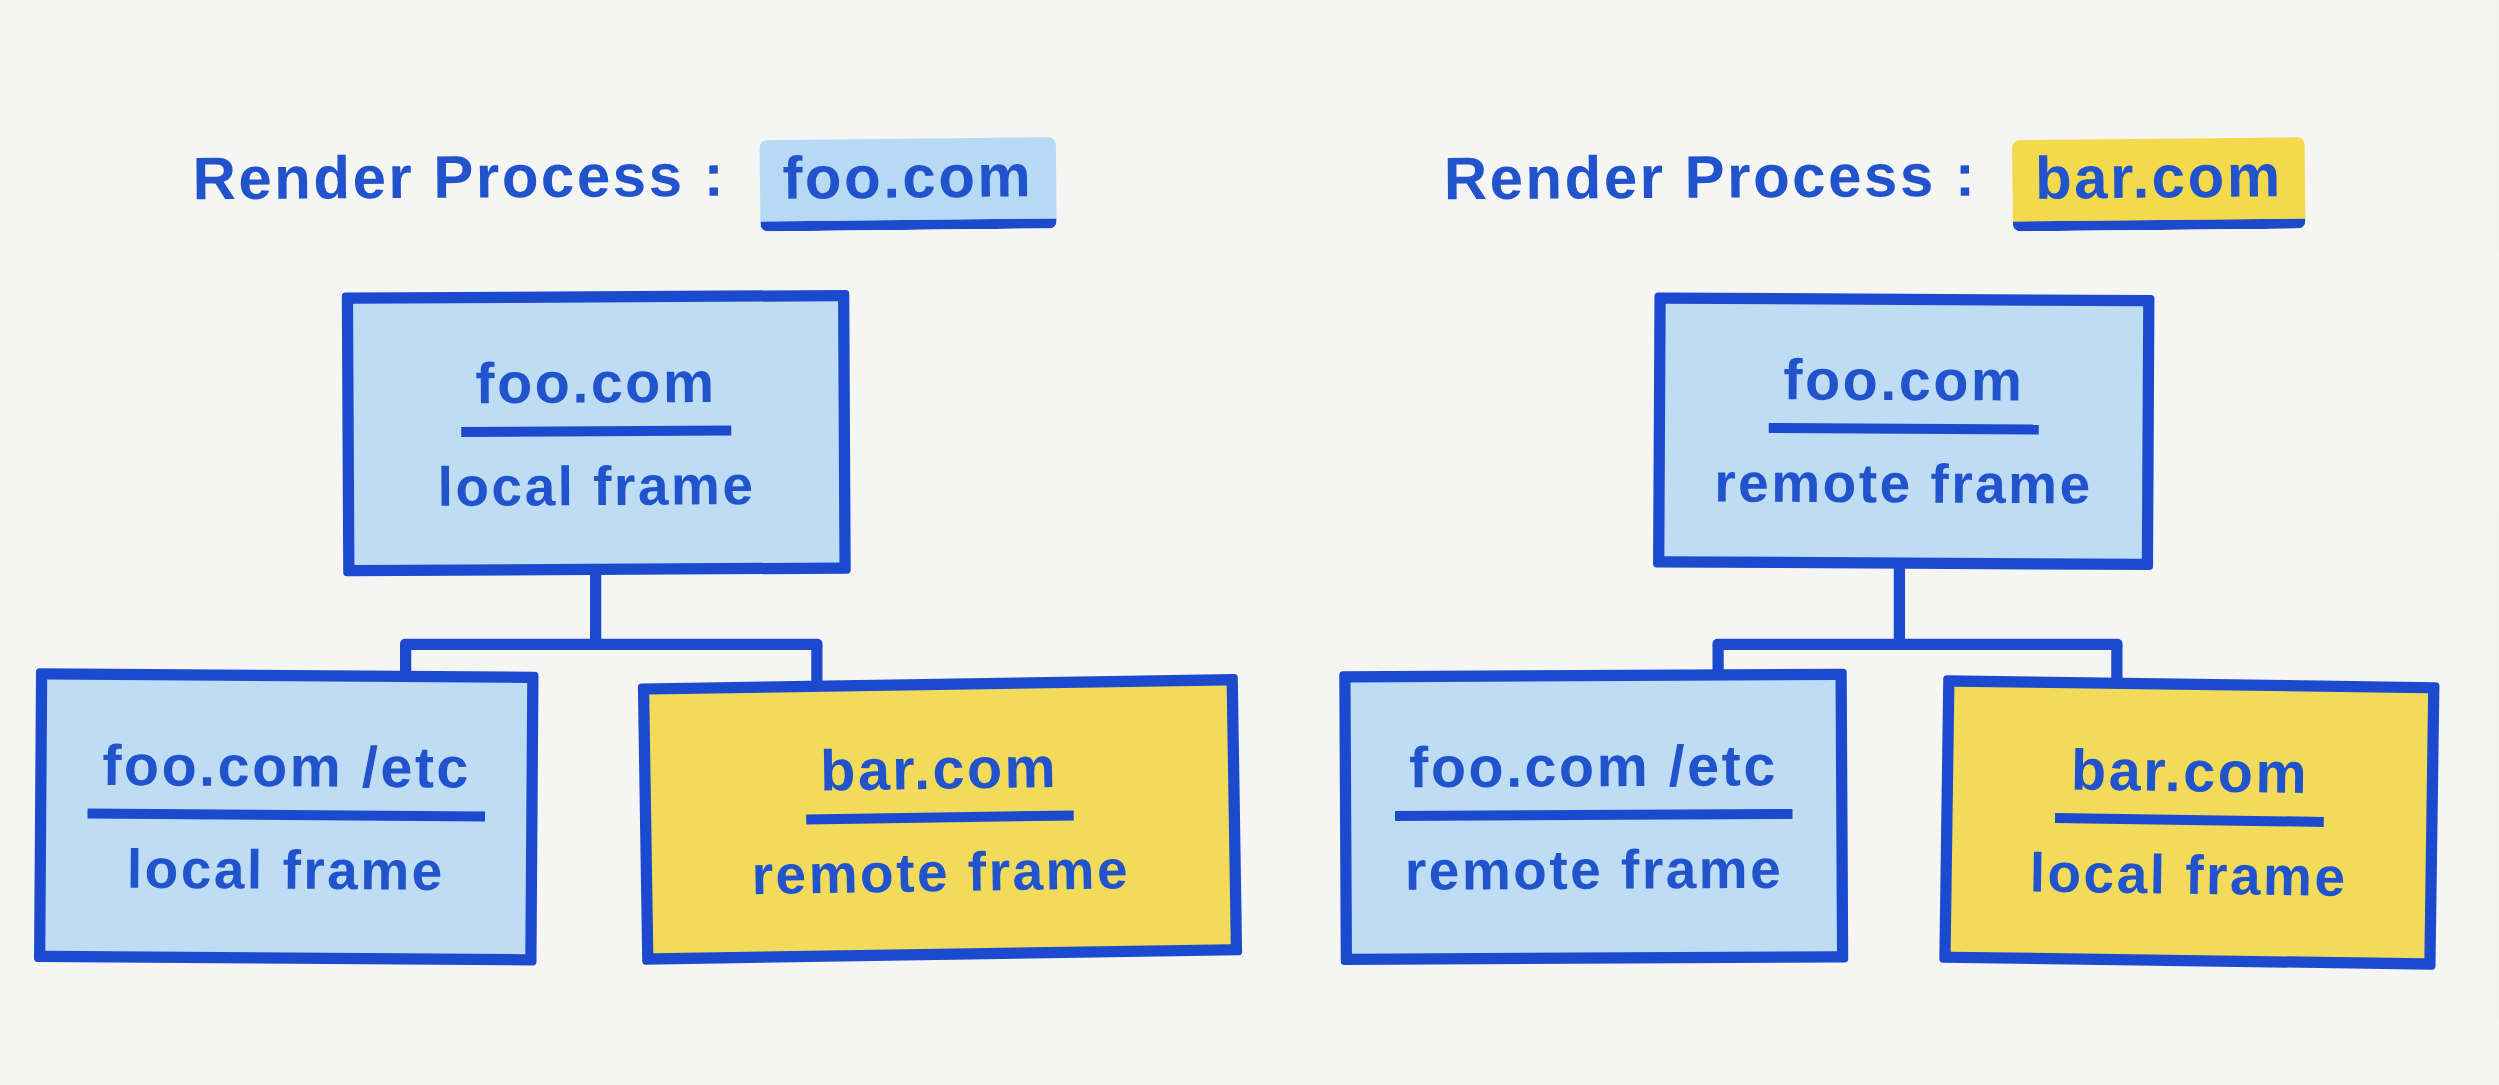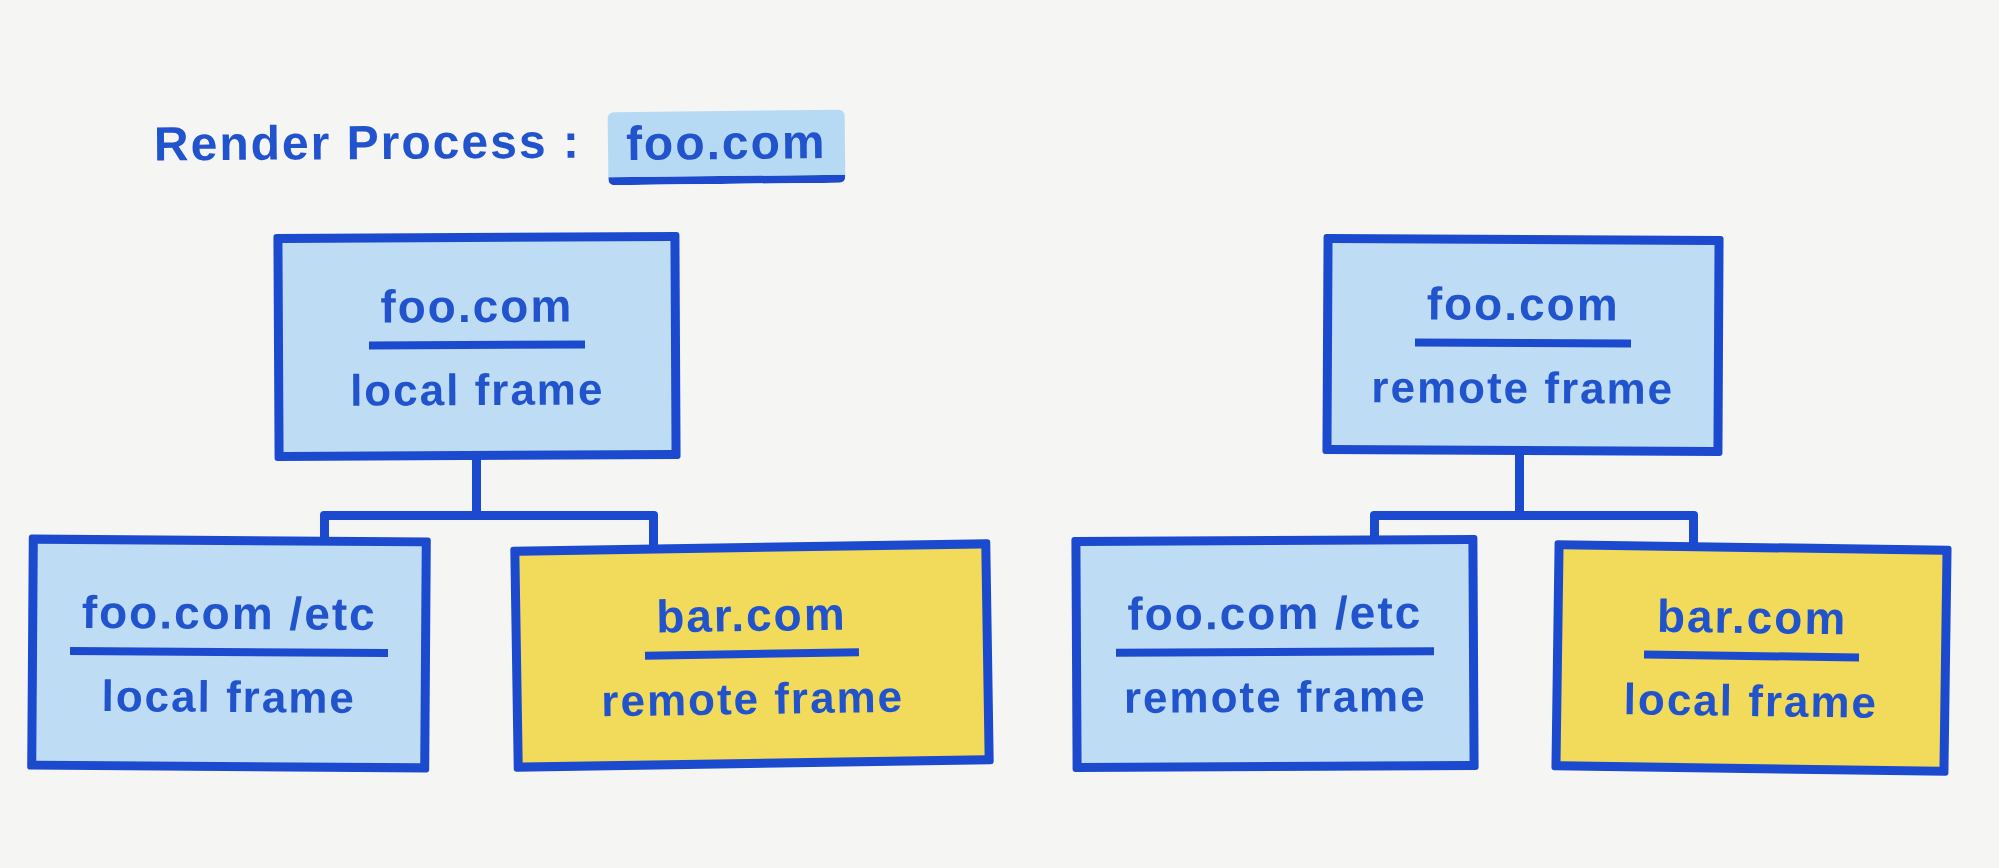--- a/index.html
+++ b/index.html
@@ -114,20 +114,24 @@
       <div class="frame-type">local frame</div>
     </div>
 
     <div class="frame-box fill-yellow t1-child2">
       <div class="frame-domain">bar.com</div>
       <div class="frame-type">remote frame</div>
     </div>
   </div>
 
   <div class="tree tree-right">
+    <div class="tree-title">
+      <span class="title-prefix">Render Process :</span>
+      <span class="title-domain hl-yellow">bar.com</span>
+    </div>
 
     <div class="frame-box fill-blue t2-root">
       <div class="frame-domain">foo.com</div>
       <div class="frame-type">remote frame</div>
     </div>
 
     <div class="connector t2-stem"></div>
     <div class="connector t2-bar"></div>
     <div class="connector t2-dropL"></div>
     <div class="connector t2-dropR"></div>

